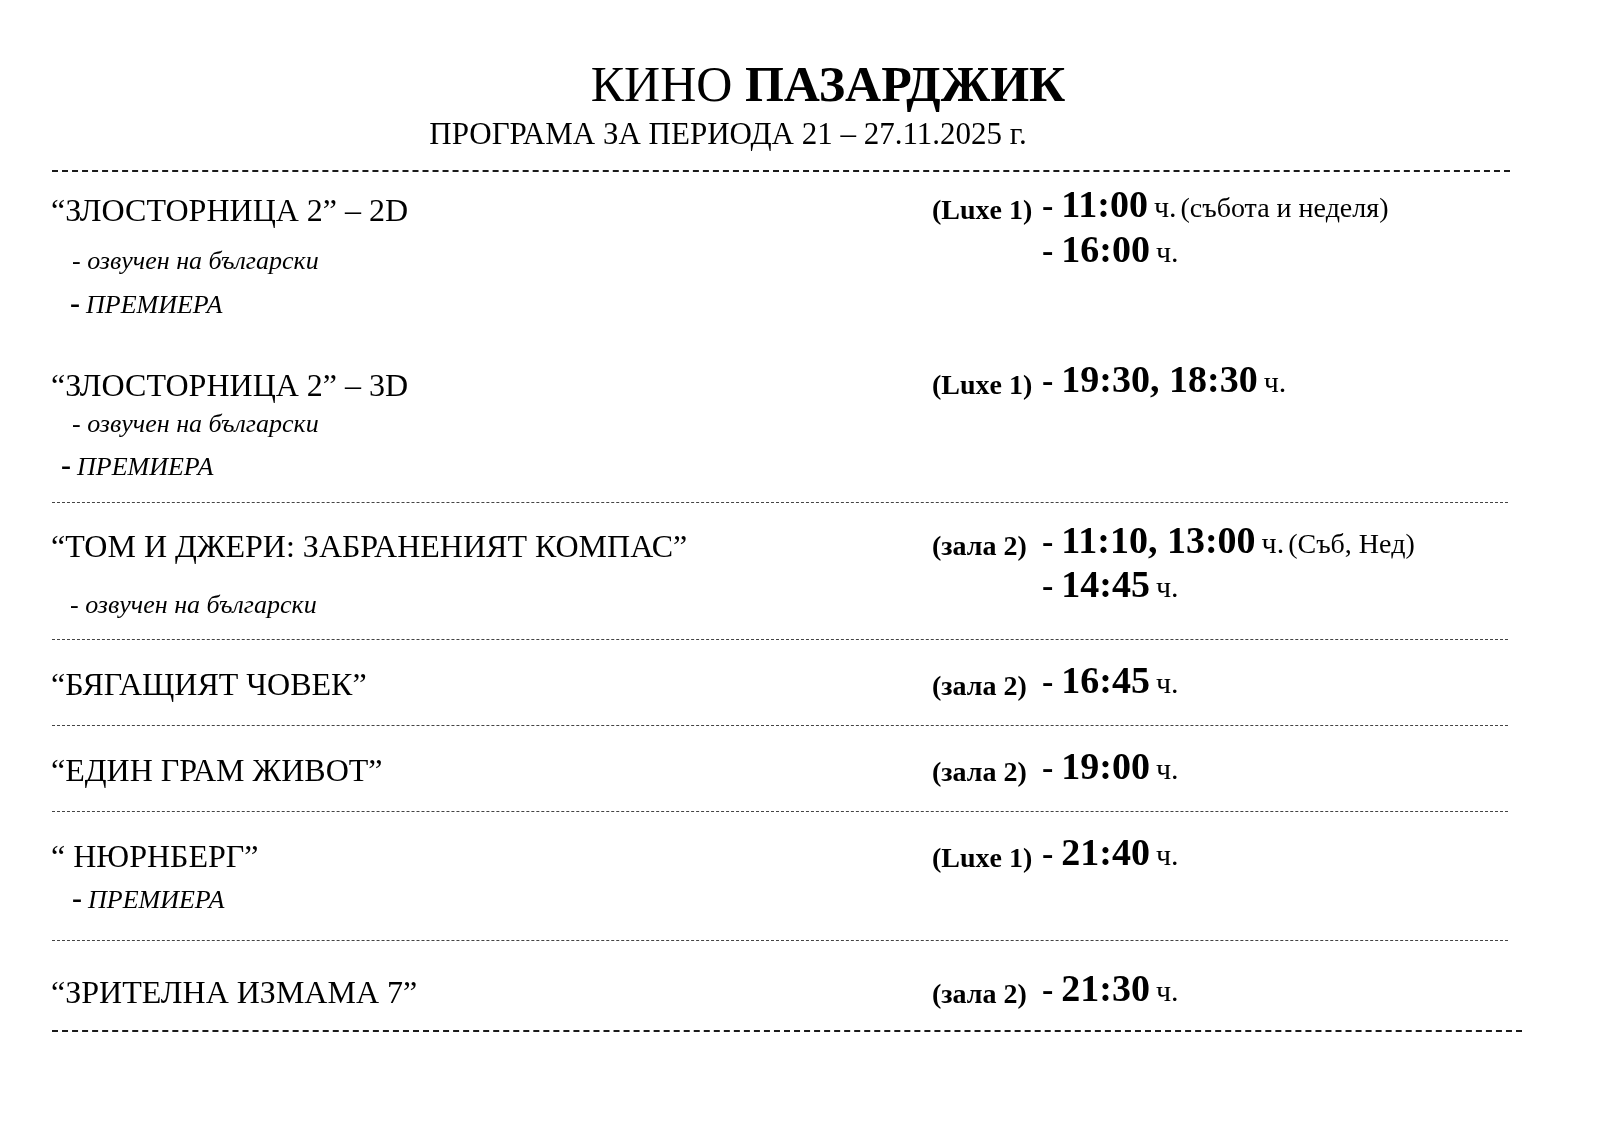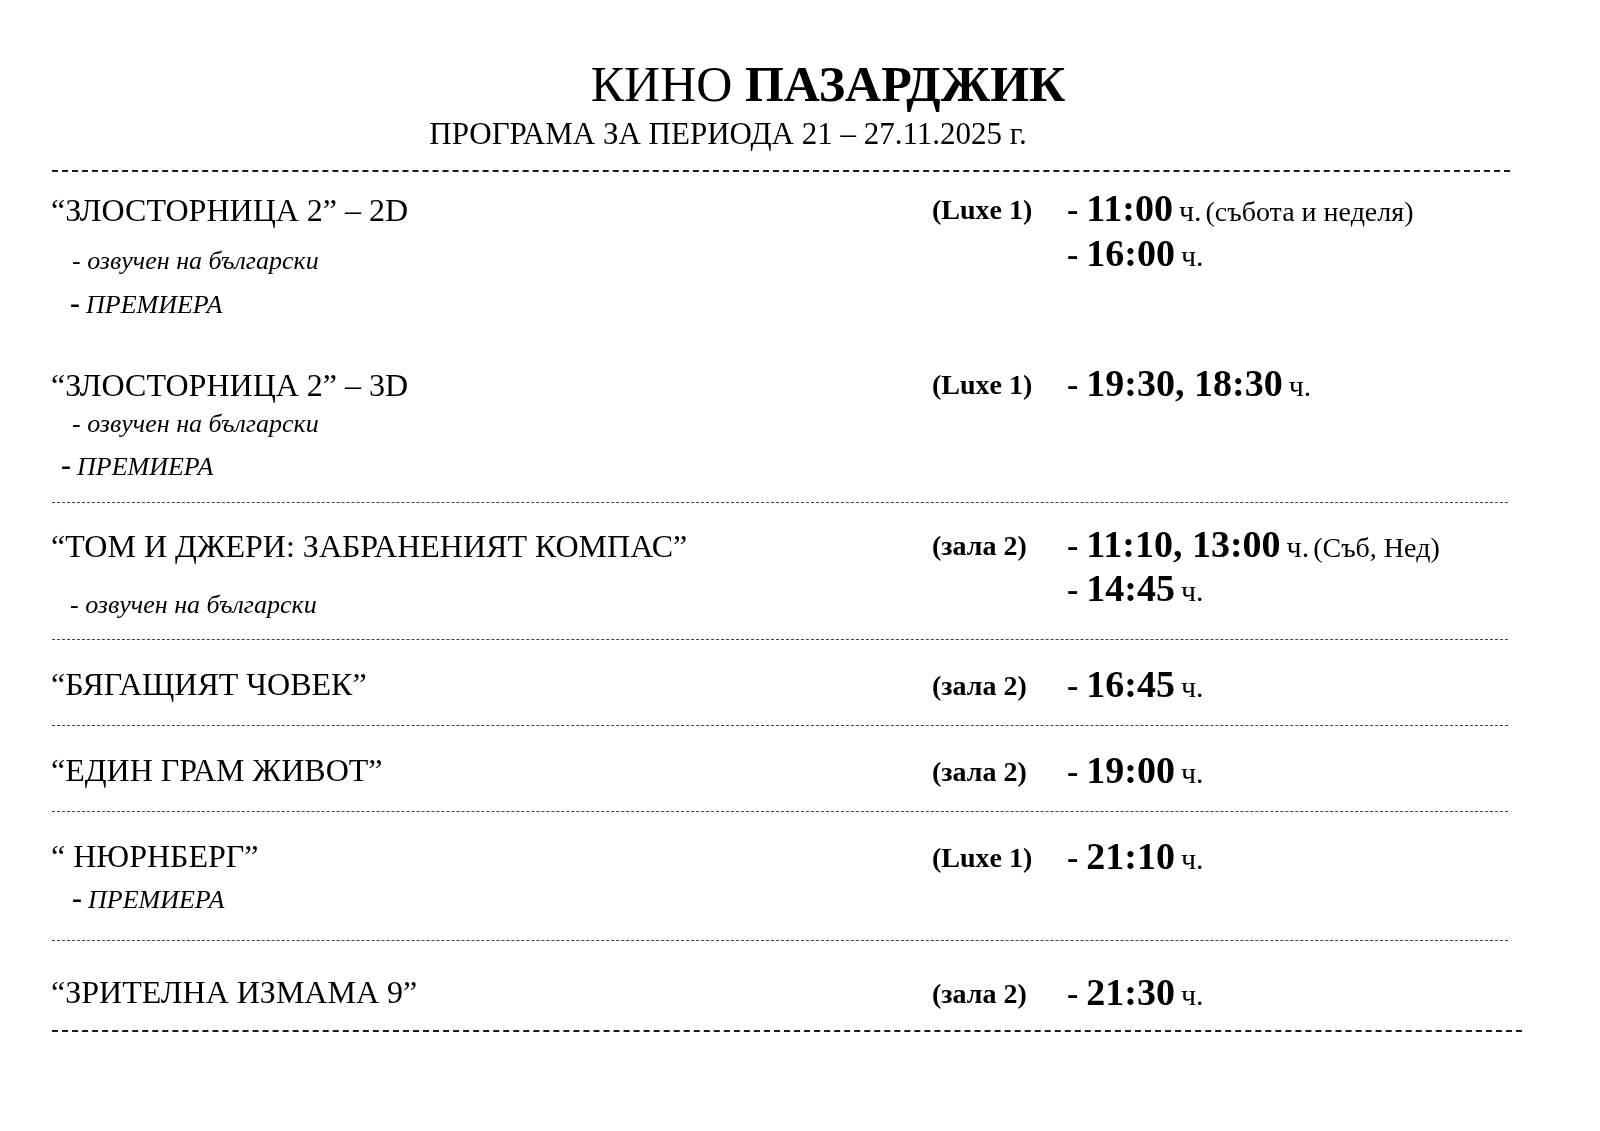--- a/index.html
+++ b/index.html
@@ -83,23 +83,23 @@
     .hall {
       position: absolute;
       left: 932px;
       font-weight: bold;
       font-size: 28px;
       line-height: 40px;
       white-space: nowrap;
     }
     .showtime {
       position: absolute;
-      left: 1067px;
-      white-space: nowrap;
-      line-height: 44px;
+      left: 1042px;
+      white-space: nowrap;
+      line-height: 37px;
     }
     .showtime .dash {
       font-weight: bold;
       font-size: 34px;
       margin-right: 8px;
     }
     .showtime .times {
       font-weight: bold;
       font-size: 38px;
     }
@@ -198,28 +198,28 @@
 
   <div class="rule fine" style="left:52px; width:1456px; top:811px;"></div>
 
   <div class="film-block" style="top:836px;">
     <div class="film-title" style="top:0px;">“ НЮРНБЕРГ”</div>
     <div class="film-note" style="left:72px; top:47px;">
       <span class="dash-bold">-</span><span>ПРЕМИЕРА</span>
     </div>
     <div class="hall" style="top:2px;">(Luxe 1)</div>
     <div class="showtime" style="top:-2px;">
-      <span class="dash">-</span><span class="times">21:10</span><span class="unit">ч.</span>
+      <span class="dash">-</span><span class="times">21:40</span><span class="unit">ч.</span>
     </div>
   </div>
 
   <div class="rule fine" style="left:52px; width:1456px; top:940px;"></div>
 
   <div class="film-block" style="top:972px;">
-    <div class="film-title" style="top:0px;">“ЗРИТЕЛНА ИЗМАМА 9”</div>
+    <div class="film-title" style="top:0px;">“ЗРИТЕЛНА ИЗМАМА 7”</div>
     <div class="hall" style="top:2px;">(зала 2)</div>
     <div class="showtime" style="top:-2px;">
       <span class="dash">-</span><span class="times">21:30</span><span class="unit">ч.</span>
     </div>
   </div>
 
   <div class="rule heavy" style="left:52px; width:1470px; top:1030px;"></div>
 
 
 </div>

